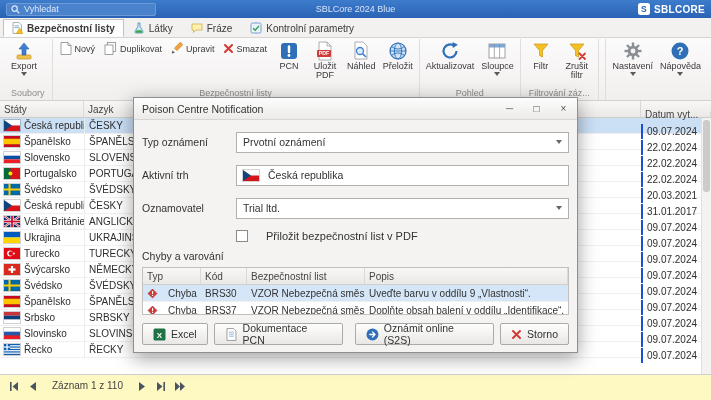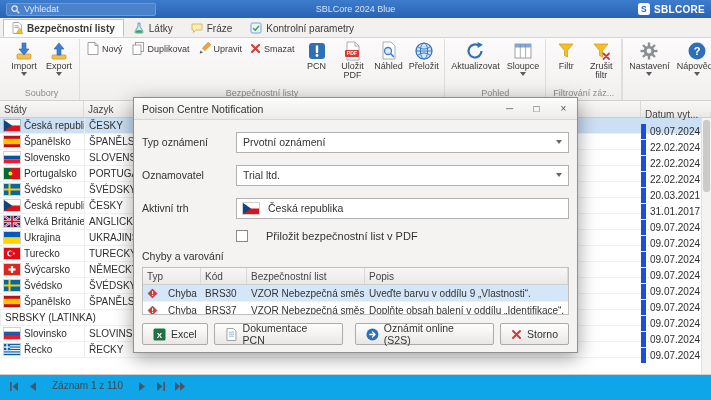--- a/index.html
+++ b/index.html
@@ -38,28 +38,28 @@
   .grid-header { height: 17px; display: flex; background: linear-gradient(#f8f7f6,#ebe9e7); border-bottom: 1px solid #cfcdcb; font-size: 10px; color: #444; }
   .grid-header .hcell { display: flex; align-items: center; padding-left: 4px; border-right: 1px solid #dbd9d7; }
   .col-country { width: 84px; flex: none; }
   .col-lang { width: 112px; flex: none; }
   .col-mid { flex: 1; }
   .col-date { width: 70px; flex: none; margin-top: 11px; }
   .grid-row { height: 16px; display: flex; align-items: center; border-bottom: 1px solid #f1f0ef; font-size: 10px; color: #2e2e2e; background: #fff; }
   .grid-row.selected { background: #cbdff5; }
   .grid-row .cell { display: flex; align-items: center; height: 100%; padding-left: 4px; overflow: hidden; white-space: nowrap; }
   .grid-row .col-lang { border-left: 1px solid #ececeb; }
-  .grid-row .col-date { border-left: 5px solid #1d4ed8; }
+  .grid-row .col-date { border-left: 2px solid #1d4ed8; }
   .flag { width: 16px; height: 11px; flex: none; margin-right: 4px; box-shadow: 0 0 0 1px rgba(0,0,0,.18); }
   .flag svg { display: block; width: 16px; height: 11px; }
   .vscroll { position: absolute; top: 17px; right: 0; bottom: 0; width: 10px; background: #f4f3f2; border-left: 1px solid #e2e0de; }
   .vthumb { position: absolute; top: 2px; left: 1px; width: 7px; height: 72px; background: #cdcbc9; border-radius: 3px; }
 
   
-  .statusbar { height: 26px; flex: none; background: #0ea5e9; border-top: 1px solid #d2d0ce; display: flex; align-items: flex-start; padding: 4px 6px 0; gap: 3px; }
+  .statusbar { height: 26px; flex: none; background: #fef9c3; border-top: 1px solid #d2d0ce; display: flex; align-items: flex-start; padding: 4px 6px 0; gap: 3px; }
   .nav-btn { width: 16px; height: 14px; display: flex; align-items: center; justify-content: center; border-radius: 2px; }
   .record-info { margin: 0 8px; font-size: 10px; color: #444; line-height: 14px; }
 
   
   .dialog { position: absolute; left: 133px; top: 97px; width: 445px; height: 256px; background: #f4f3f1; border: 1px solid #8f8f8f; box-shadow: 0 5px 18px rgba(0,0,0,.38); display: flex; flex-direction: column; z-index: 10; }
   .dialog-titlebar { height: 22px; flex: none; background: linear-gradient(#fdfdfd,#ecebe9); border-bottom: 1px solid #d8d6d4; display: flex; align-items: center; padding-left: 8px; font-size: 10.5px; color: #333; }
   .win-controls { margin-left: auto; display: flex; height: 100%; }
   .win-btn { width: 27px; display: flex; align-items: center; justify-content: center; font-size: 10px; color: #555; }
   .dialog-body { flex: 1; display: flex; flex-direction: column; padding: 8px 8px 7px; gap: 5px; min-height: 0; }
   .form-row { display: flex; align-items: center; gap: 6px; height: 28px; flex: none; }
@@ -137,28 +137,20 @@
       <span>Kontrolní parametry</span>
     </div>
   </div>
 
   <div class="ribbon">
 
     <div class="rgroup">
       <div class="rgroup-buttons">
         <div class="rbtn-large">
           <svg width="20" height="20" viewBox="0 0 20 20">
-              <rect x="3" y="13" width="14" height="5" rx="1" fill="#f0c24b" stroke="#c89a2e" stroke-width="0.8"></rect>
-              <path d="M8 2 h4 v6 h3 l-5 6 -5 -6 h3 Z" fill="#3f7fd2" stroke="#2c5fa8" stroke-width="0.6"></path>
-            </svg>
-          <span>Import</span>
-          <span class="caret"></span>
-        </div>
-        <div class="rbtn-large">
-          <svg width="20" height="20" viewBox="0 0 20 20">
               <rect x="3" y="14" width="14" height="4" rx="1" fill="#f0c24b" stroke="#c89a2e" stroke-width="0.8"></rect>
               <path d="M8 14 v-6 h-3 l5 -6 5 6 h-3 v6 Z" fill="#3f7fd2" stroke="#2c5fa8" stroke-width="0.6"></path>
             </svg>
           <span>Export</span>
           <span class="caret"></span>
         </div>
       </div>
       <div class="rgroup-label">Soubory</div>
     </div>
 
@@ -503,20 +495,30 @@
               </svg>
             </span>
             <span>Španělsko</span>
           </div>
           <div class="cell col-lang">ŠPANĚLSKY</div>
           <div class="cell col-mid"></div>
           <div class="cell col-date">09.07.2024</div>
         </div>
 
         <div class="grid-row">
+          <div class="cell col-country">
+            <span class="flag">
+              <svg viewBox="0 0 16 11">
+                <rect width="16" height="11" fill="#fff"></rect>
+                <rect width="16" height="3.67" fill="#C6363C"></rect>
+                <rect y="3.67" width="16" height="3.67" fill="#0C4076"></rect>
+              </svg>
+            </span>
+            <span>Srbsko</span>
+          </div>
           <div class="cell col-lang">SRBSKY (LATINKA)</div>
           <div class="cell col-mid"></div>
           <div class="cell col-date">09.07.2024</div>
         </div>
 
         <div class="grid-row">
           <div class="cell col-country">
             <span class="flag">
               <svg viewBox="0 0 16 11">
                 <rect width="16" height="11" fill="#ED1C24"></rect>
@@ -604,38 +606,38 @@
 
       <div class="form-row">
         <div class="form-label">Typ oznámení</div>
         <div class="combo">
           <span>Prvotní oznámení</span>
           <span class="caret"></span>
         </div>
       </div>
 
       <div class="form-row">
+        <div class="form-label">Aktivní trh</div>
+        <div class="combo">
+          <span class="flag">
+              <svg viewBox="0 0 16 11">
+                <rect width="16" height="5.5" fill="#fff"></rect>
+                <rect y="5.5" width="16" height="5.5" fill="#D7141A"></rect>
+                <path d="M0 0 L8 5.5 L0 11 Z" fill="#11457E"></path>
+              </svg>
+            </span>
+          <span>Česká republika</span>
+        </div>
+      </div>
+
+      <div class="form-row">
         <div class="form-label">Oznamovatel</div>
         <div class="combo">
           <span>Trial ltd.</span>
           <span class="caret"></span>
-        </div>
-      </div>
-
-      <div class="form-row">
-        <div class="form-label">Aktivní trh</div>
-        <div class="combo">
-          <span class="flag">
-              <svg viewBox="0 0 16 11">
-                <rect width="16" height="5.5" fill="#fff"></rect>
-                <rect y="5.5" width="16" height="5.5" fill="#D7141A"></rect>
-                <path d="M0 0 L8 5.5 L0 11 Z" fill="#11457E"></path>
-              </svg>
-            </span>
-          <span>Česká republika</span>
         </div>
       </div>
 
       <div class="checkbox-row">
         <div class="checkbox"></div>
         <span>Přiložit bezpečnostní list v PDF</span>
       </div>
 
       <div class="section-label">Chyby a varování</div>
 

